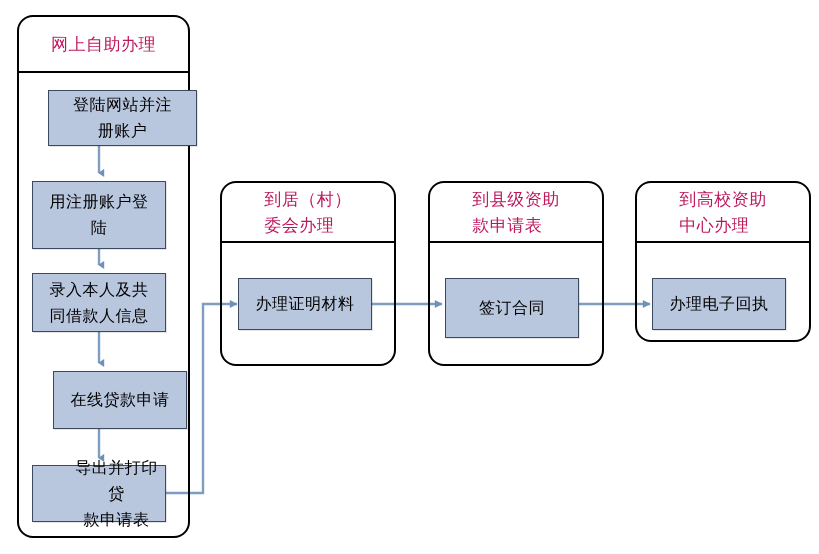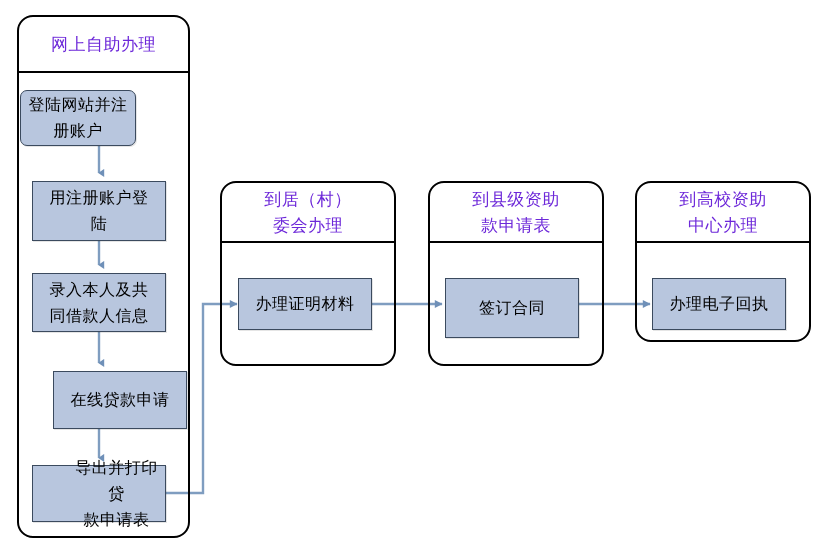--- a/index.html
+++ b/index.html
@@ -38,22 +38,22 @@
   }
   .panel-header {
     position: absolute;
     box-sizing: border-box;
     left: 0;
     top: 0;
     width: 100%;
     display: flex;
     align-items: center;
     justify-content: center;
-    text-align: center;
-    color: #6d28d9;
+    text-align: left;
+    color: #be185d;
     font-size: 17px;
     line-height: 25px;
     letter-spacing: 0.5px;
     border-bottom: 2px solid #000000;
     white-space: pre-line;
   }
 
   
   .box {
     position: absolute;
@@ -95,26 +95,26 @@
     <path d="M166,493 L203,493 L203,304 L237,304" fill="none" stroke="#7f9dc0" stroke-width="2.4" marker-end="url(#arrow-right)"></path>
 
     <line x1="372" y1="304" x2="442" y2="304" stroke="#7f9dc0" stroke-width="2.4" marker-end="url(#arrow-right)"></line>
     <line x1="579" y1="304" x2="650" y2="304" stroke="#7f9dc0" stroke-width="2.4" marker-end="url(#arrow-right)"></line>
   </svg>
 
   <div class="panel" style="left:17px; top:15px; width:173px; height:523px;">
     <div class="panel-header" style="height:56px; font-size:17px; line-height:24px;">网上自助办理</div>
   </div>
 
-  <div class="box" style="left:20px; top:90px; width:116px; height:56px;border-radius:7px;">
+  <div class="box" style="left:48px; top:90px; width:149px; height:56px;">
     <span>登陆网站并注
 册账户</span>
   </div>
 
-  <div class="box" style="left:32px; top:181px; width:134px; height:60px;">
+  <div class="box" style="left:32px; top:181px; width:134px; height:68px;">
     <span>用注册账户登
 陆</span>
   </div>
 
   <div class="box" style="left:32px; top:273px; width:134px; height:59px;">
     <span>录入本人及共
 同借款人信息</span>
   </div>
 
   <div class="box" style="left:32px; top:371px; width:134px; height:58px;margin-left:21px;">

